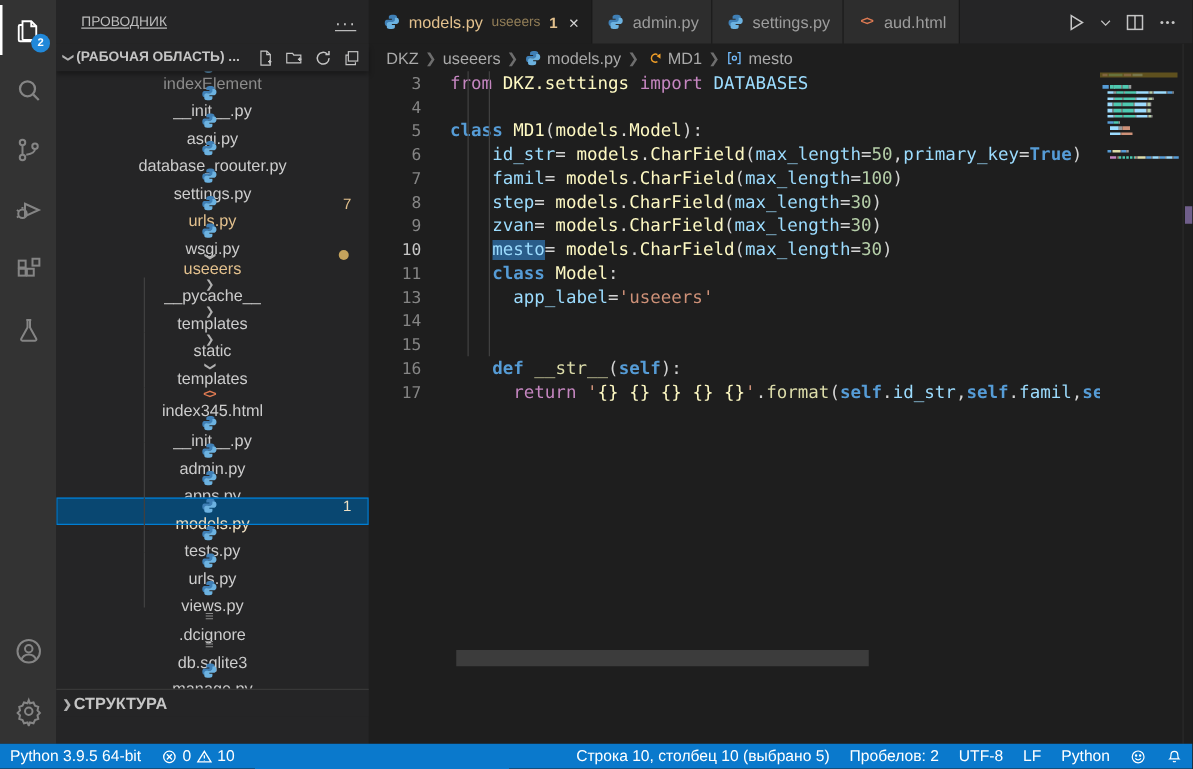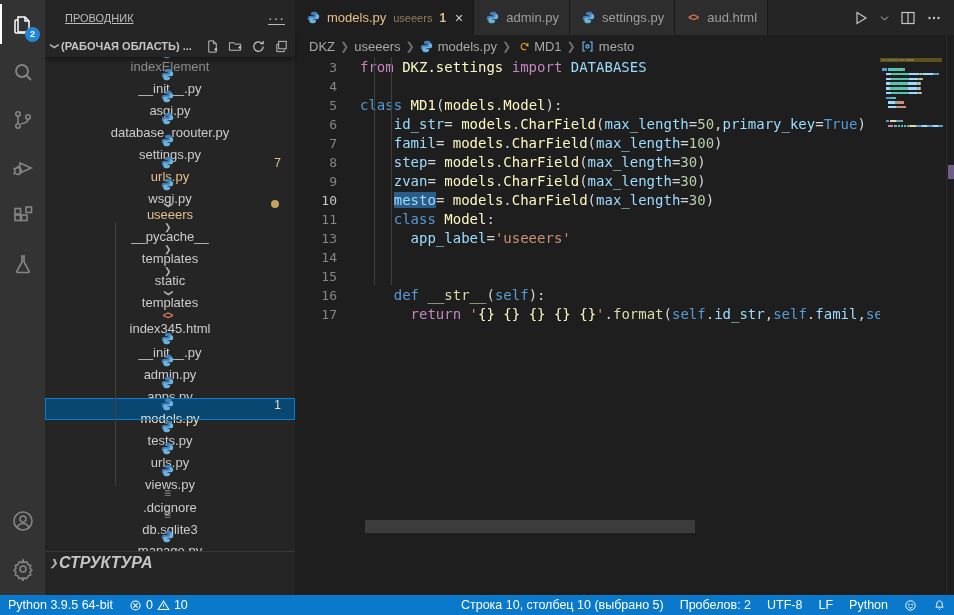--- a/index.html
+++ b/index.html
@@ -33,21 +33,21 @@
   .trow .guide { position:absolute; left:70px; top:0; bottom:0; width:1px; background:#404040; }
   .t-ico { width:16px; margin-right:5px; display:inline-flex; justify-content:center; align-items:center; flex:none; }
   .py-ico { width:13px; height:13px; }
   .html-ico { font-size:10px; font-weight:bold; color:#e07b53; letter-spacing:-1px; }
   .file-ico { color:#8a8a8a; font-size:12px; }
   .lab-gold { color:#e2c08d; }
   .lab-dim { color:#8c8c8c; }
   .lab-sel { color:#eee0c3; }
   .t-badge { position:absolute; right:14px; font-size:12px; color:#e2c08d; }
   .t-dot { position:absolute; right:16px; width:8px; height:8px; border-radius:50%; background:#c5a35c; }
-  .outline-row { position:absolute; bottom:22px; left:0; right:0; height:22px; display:flex; align-items:center; border-top:1px solid #383838; font-size:16px; font-weight:bold; color:#c5c5c5; padding-left:4px; background:#252526;font-style:italic; }
+  .outline-row { position:absolute; bottom:22px; left:0; right:0; height:22px; display:flex; align-items:center; border-top:1px solid #383838; font-size:13px; font-weight:bold; color:#c5c5c5; padding-left:4px; background:#252526; }
 
   .chev { display:inline-block; width:10px; height:10px; position:relative; }
   .chev::before { content:"❯"; font-size:9px; color:#b0b0b0; position:absolute; left:1px; top:0; }
   .chev.down::before { transform:rotate(90deg); transform-origin:55% 55%; }
 
   
   .editor { position:absolute; left:295px; top:0; width:659px; height:595px; background:#1e1e1e; }
   .tabbar { position:absolute; top:0; left:0; right:0; height:35px; background:#252526; display:flex; }
   .tab { height:35px; display:flex; align-items:center; padding:0 10px; background:#2d2d2d; border-right:1px solid #191919; font-size:13px; color:#9d9d9d; cursor:pointer; white-space:nowrap; }
   .tab.active { background:#1e1e1e; color:#e2c08d; }
@@ -60,21 +60,21 @@
 
   .breadcrumbs { position:absolute; top:35px; left:0; right:0; height:23px; display:flex; align-items:center; padding-left:14px; font-size:13px; color:#a9a9a9; background:#1e1e1e; }
   .bc-item { display:flex; align-items:center; cursor:pointer; }
   .bc-sep { margin:0 5px; color:#6e6e6e; font-size:11px; }
   .bc-item .t-ico { margin-right:4px; width:14px; }
 
   .code-area { position:absolute; top:58px; left:0; width:585px; bottom:0; overflow:hidden; font-family:"DejaVu Sans Mono", monospace; font-size:14px; }
   .cline { height:19px; line-height:19px; white-space:pre; display:flex; }
   .lnum { width:42px; flex:none; text-align:right; color:#858585; font-size:13px; padding-right:0; }
   .ltext { padding-left:23px; white-space:pre; }
-  .c-kw { color:#569cd6; } .c-ctrl { color:#c586c0; } .c-type { color:#fef9c3; }
+  .c-kw { color:#569cd6;font-weight:bold; } .c-ctrl { color:#c586c0; } .c-type { color:#fef9c3; }
   .c-var { color:#9cdcfe; } .c-num { color:#b5cea8; } .c-str { color:#ce9178; }
   .c-fn { color:#dcdcaa; } .c-pl { color:#d4d4d4; }
   .c-varsel { color:#9cdcfe; background:#2a5d8a; }
   .lnum.active { color:#c6c6c6; }
   .iguide { position:absolute; width:1px; background:#404040; top:57px; height:228px; }
 
   .hscroll { position:absolute; left:70px; top:520px; width:330px; height:13px; background:#424242; opacity:.85; cursor:pointer; }
 
   .minimap { position:absolute; top:58px; left:585px; width:66px; bottom:0; background:#1e1e1e; }
   .mm-hl { position:absolute; top:0; left:0; width:62px; height:4px; background:#6e5d1e; opacity:.8; }

